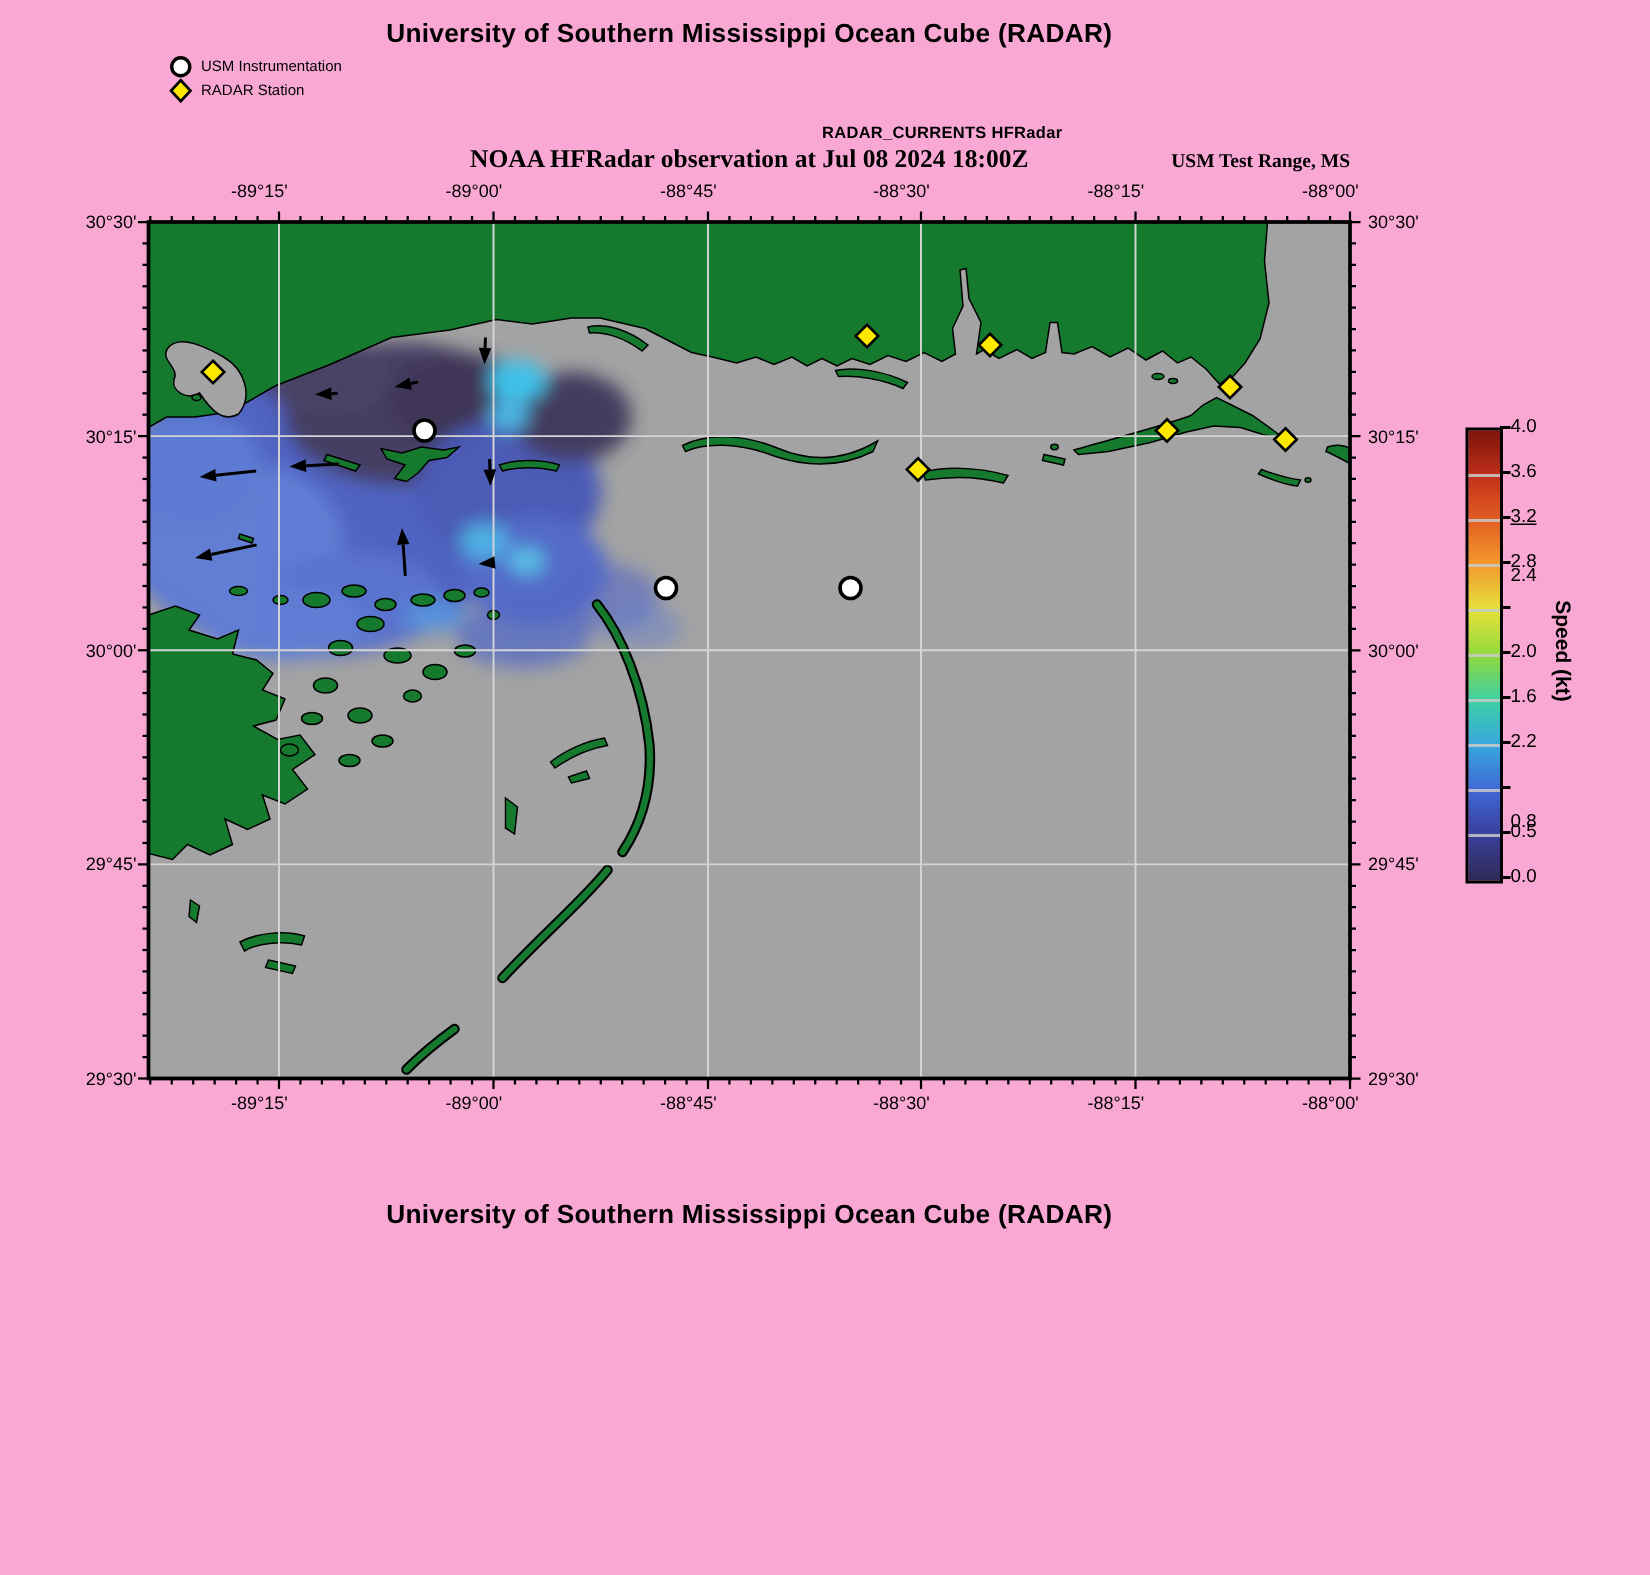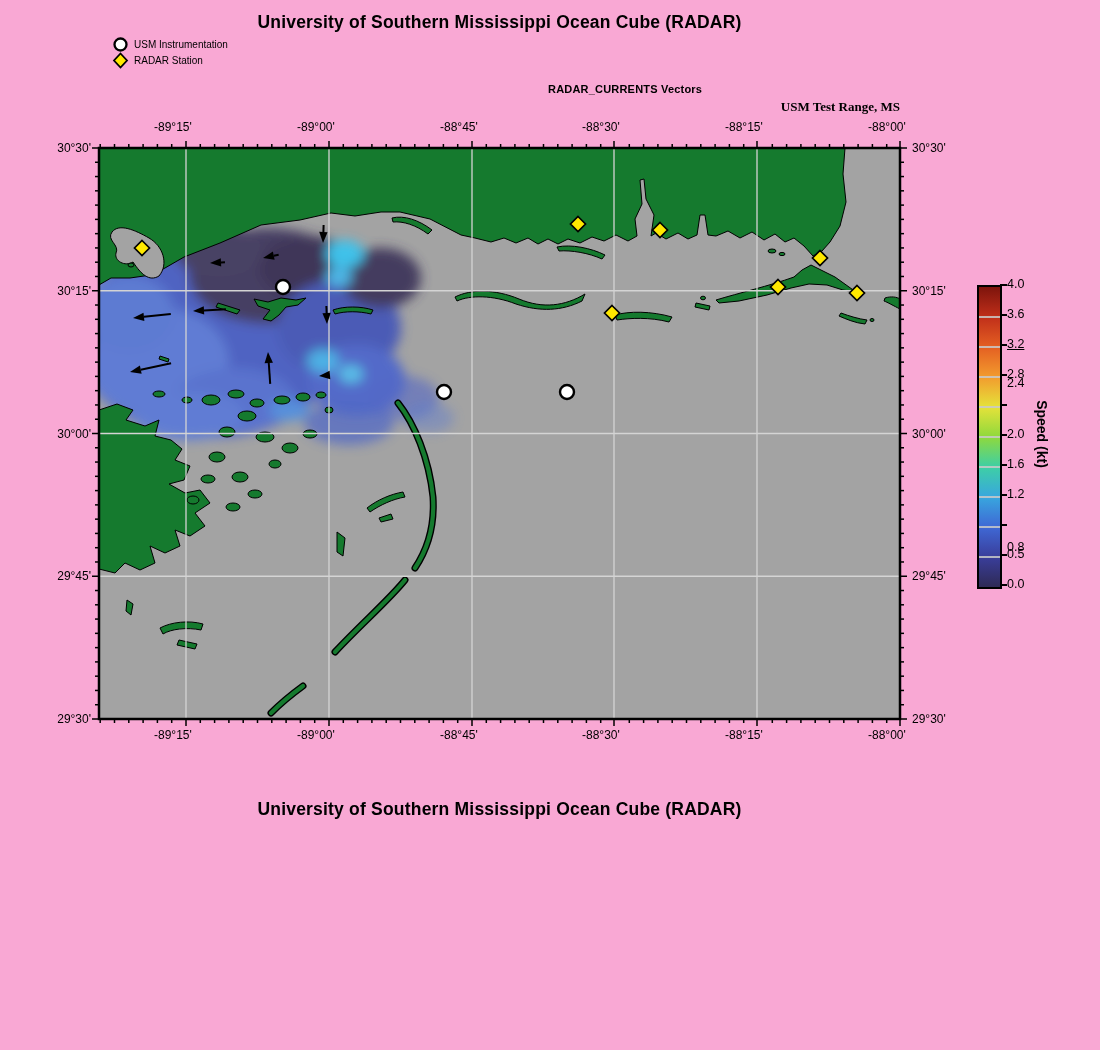--- a/index.html
+++ b/index.html
@@ -51,22 +51,23 @@
       <span class="legend-label">USM Instrumentation</span>
     </div>
     <div class="legend-row">
       <svg width="17" height="17">
         <path d="M8.5,1.5 L15,8.5 L8.5,15.5 L2,8.5 Z" fill="#ffe800" stroke="#000" stroke-width="1.8"></path>
       </svg>
       <span class="legend-label">RADAR Station</span>
     </div>
   </div>
 
-  <div class="abs vec-caption">RADAR_CURRENTS Vectors</div>
-
+  <div class="abs vec-caption">RADAR_CURRENTS HFRadar</div>
+
+  <div class="abs subtitle">NOAA HFRadar observation at Jul 08 2024 18:00Z</div>
   <div class="abs region-label">USM Test Range, MS</div>
 
   <svg id="map-svg" class="abs" style="left:84px;top:133px;" width="831" height="601">
     <defs>
       <filter id="blobblur" x="-30%" y="-30%" width="160%" height="160%">
         <feGaussianBlur stdDeviation="6"></feGaussianBlur>
       </filter>
       <clipPath id="mapclip">
           <rect x="0" y="0" width="801" height="571"></rect>
         </clipPath>
@@ -468,21 +469,21 @@
       <div class="cbar-innerline" style="top: 29px;"></div>
     </div>
   <div id="cbar-annot">
       <div class="cbar-tickmark" style="position:absolute;top:584px;"></div>
       <div class="cbar-ticklabel" style="position:absolute;top:577px;">0.0</div>
       <div class="cbar-tickmark" style="position:absolute;top:554px;"></div>
       <div class="cbar-ticklabel" style="position:absolute;top:547px;">0.5</div>
       <div class="cbar-tickmark" style="position:absolute;top:524px;"></div>
       <div class="cbar-ticklabel" style="position:absolute;top:540px;">0.8</div>
       <div class="cbar-tickmark" style="position:absolute;top:494px;"></div>
-      <div class="cbar-ticklabel" style="position:absolute;top:487px;">1.2</div>
+      <div class="cbar-ticklabel" style="position:absolute;top:487px;">2.2</div>
       <div class="cbar-tickmark" style="position:absolute;top:464px;"></div>
       <div class="cbar-ticklabel" style="position:absolute;top:457px;">1.6</div>
       <div class="cbar-tickmark" style="position:absolute;top:434px;"></div>
       <div class="cbar-ticklabel" style="position:absolute;top:427px;">2.0</div>
       <div class="cbar-tickmark" style="position:absolute;top:404px;"></div>
       <div class="cbar-ticklabel" style="position:absolute;top:376px;">2.4</div>
       <div class="cbar-tickmark" style="position:absolute;top:374px;"></div>
       <div class="cbar-ticklabel" style="position:absolute;top:367px;">2.8</div>
       <div class="cbar-tickmark" style="position:absolute;top:344px;"></div>
       <div class="cbar-ticklabel" style="position:absolute;top:337px;text-decoration:underline;">3.2</div>

